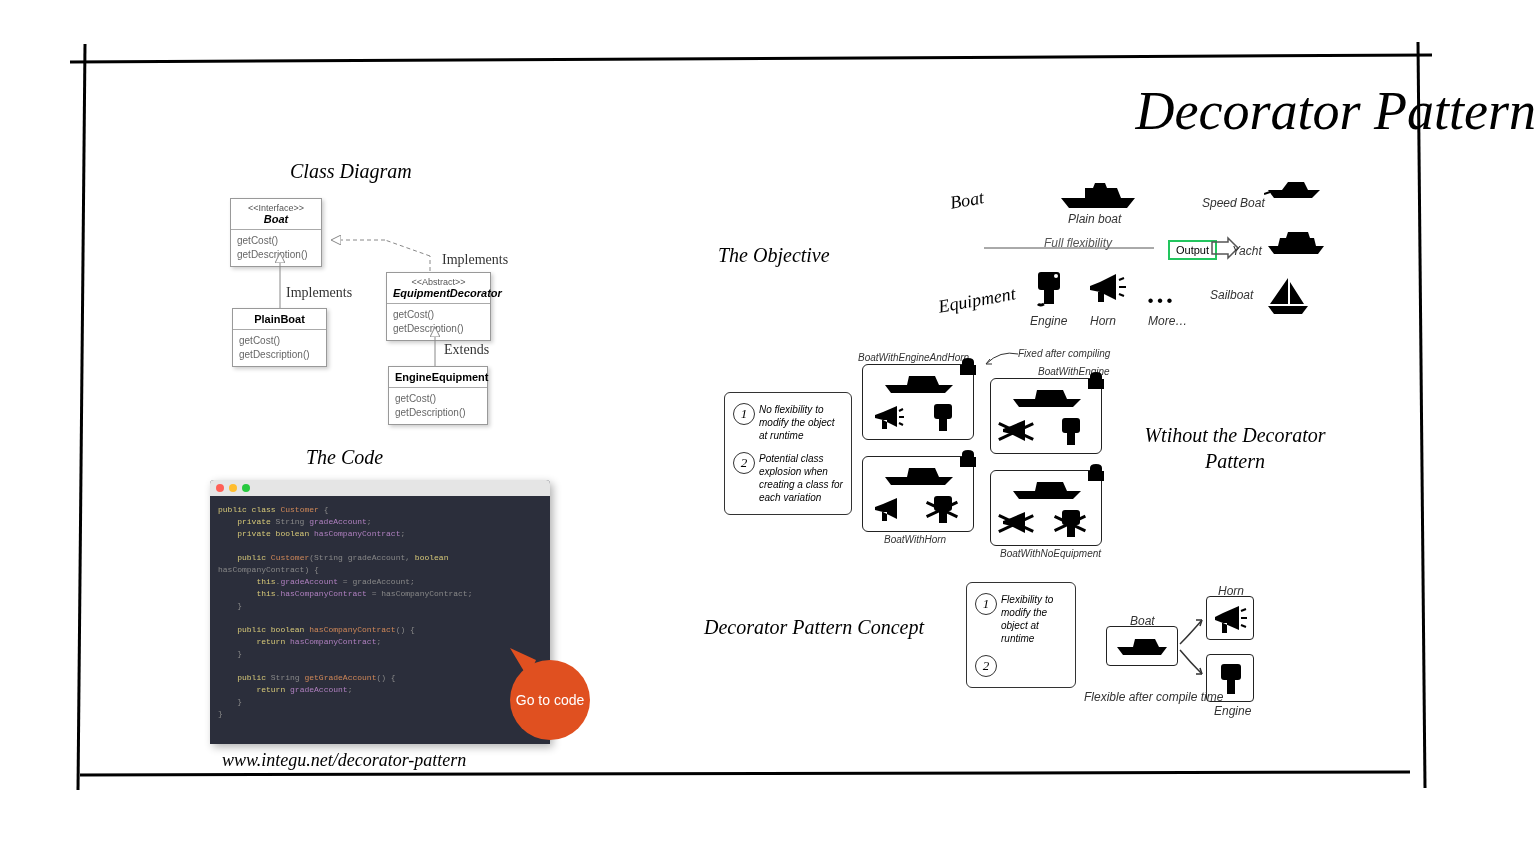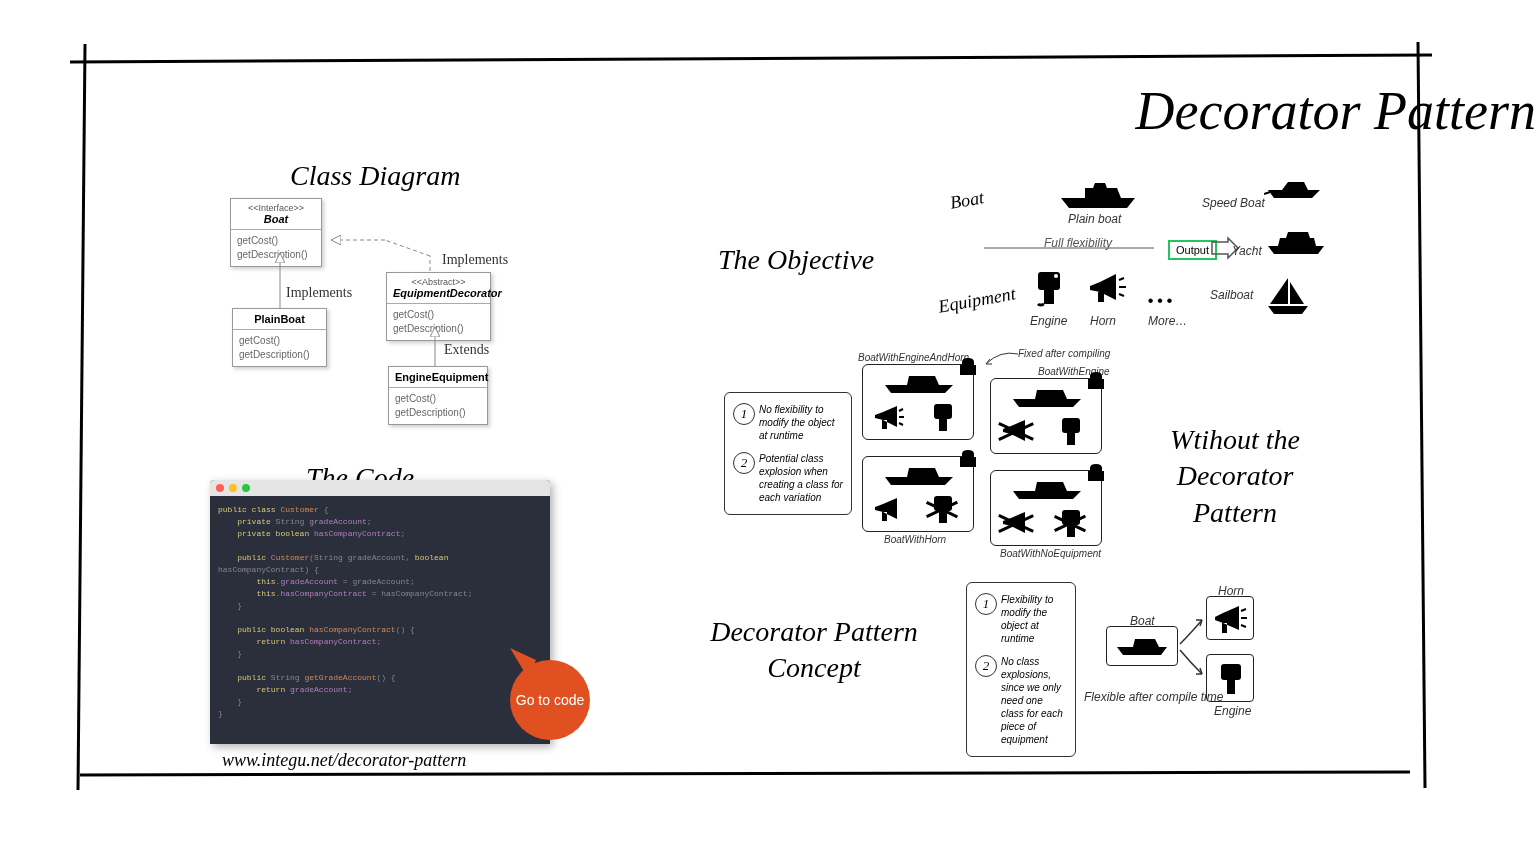--- a/index.html
+++ b/index.html
@@ -15,21 +15,21 @@
     position: absolute;
     top: 80px;
     left: 0;
     width: 100%;
     text-align: right;
     font-size: 54px;
     font-style: italic;
     font-weight: 500;
   }
   .section-title {
-    font-size: 28px;
+    font-size: 20px;
     font-style: italic;
     position: absolute;
   }
   
   .uml-box {
     position: absolute;
     background: #fff;
     border: 1px solid #999;
     box-shadow: 2px 2px 4px rgba(0,0,0,0.2);
     font-family: Arial, sans-serif;
@@ -278,21 +278,21 @@
   <line x1="155" y1="42" x2="102" y2="42" stroke="#888" stroke-width="1" stroke-dasharray="4,3" marker-end="url(#tri)"></line>
   <line x1="200" y1="73" x2="200" y2="58" stroke="#888" stroke-width="1" stroke-dasharray="4,3"></line>
   <line x1="200" y1="58" x2="155" y2="42" stroke="#888" stroke-width="1" stroke-dasharray="4,3"></line>
   <line x1="205" y1="168" x2="205" y2="130" stroke="#888" stroke-width="1" marker-end="url(#tri)"></line>
 </svg>
 
 <div class="uml-label" style="left:286px;top:285px">Implements</div>
 <div class="uml-label" style="left:442px;top:252px">Implements</div>
 <div class="uml-label" style="left:444px;top:342px">Extends</div>
 
-<div class="section-title" style="left:306px;top:462px">The Code</div>
+<div class="section-title" style="left:306px;top:446px">The Code</div>
 
 <div class="code-window">
   <div class="code-titlebar">
     <div class="dot" style="background:#ff5f56"></div>
     <div class="dot" style="background:#ffbd2e"></div>
     <div class="dot" style="background:#27c93f"></div>
   </div>
   <div class="code-content">
     <span class="kw-yellow">public class</span> <span class="kw-orange">Customer</span> {<br>
     &nbsp;&nbsp;&nbsp;&nbsp;<span class="kw-yellow">private</span> String <span class="kw-purple">gradeAccount</span>;<br>
@@ -471,21 +471,20 @@
 
 <div class="section-title" style="left:694px;top:614px;width:240px;text-align:center;line-height:1.3">Decorator Pattern Concept</div>
 
 <div class="info-box" style="left:966px;top:582px;width:110px">
   <div class="info-item">
       <span class="num-circle">1</span>
       <span>Flexibility to modify the object at runtime</span>
     </div>
   <div class="info-item">
       <span class="num-circle">2</span>
-      <span>No class explosions, since we only need one class for each piece of equipment</span>
     </div>
 </div>
 
 <div class="small-box" style="left:1106px;top:626px;width:72px;height:40px">
   <svg style="position:absolute;left:6px;top:8px" width="60" height="22">
       <path d="M 4 12 L 54 12 L 48 20 L 10 20 Z M 20 12 L 22 4 L 42 4 L 46 12 Z" fill="#000"></path>
     </svg>
 </div>
 <div class="tiny-label" style="left:1130px;top:614px">Boat</div>
 

